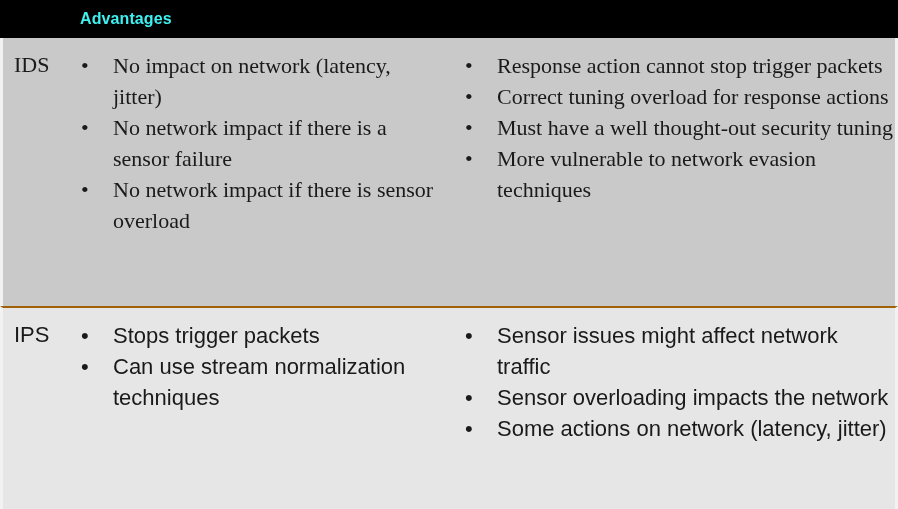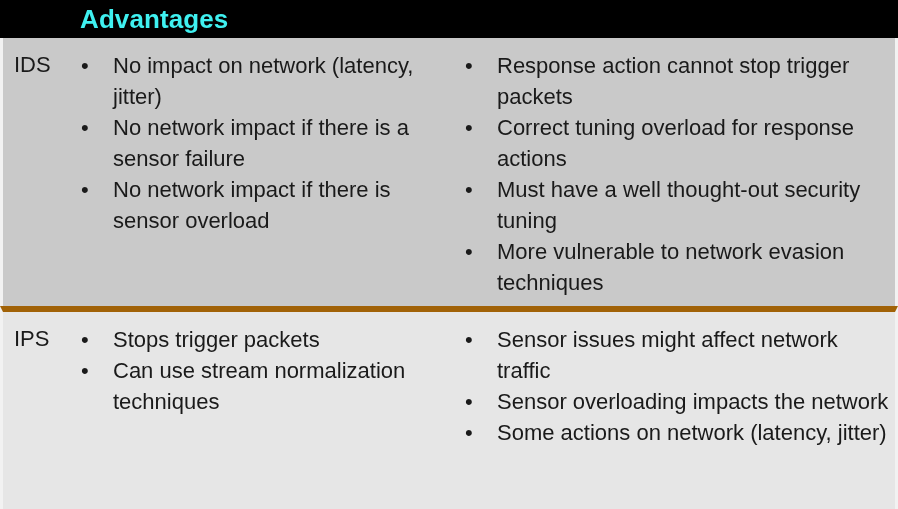--- a/index.html
+++ b/index.html
@@ -32,47 +32,48 @@
     background: #000000;
     box-sizing: border-box;
   }
   .header-cell {
     position: absolute;
     top: 0;
     height: 38px;
     display: flex;
     align-items: center;
     color: #3ff0f0;
-    font-size: 26px;
+    font-size: 16px;
     font-weight: bold;
     letter-spacing: 0.1px;
     white-space: nowrap;
   }
   .header-cell.col-adv  { left: 80px; }
   .header-cell.col-dis  { left: 463px; }
 
   
   .body-row {
     position: absolute;
     left: 0;
     width: 898px;
     box-sizing: border-box;
     border-left: 3px solid #f2f2f2;
     border-right: 3px solid #f2f2f2;
   }
   .row-ids {
     top: 38px;
     height: 268px;
     background: #c9c9c9;
+    font-family: Liberation Serif, serif;
   }
   .row-ips {
     top: 306px;
     height: 203px;
     background: #e6e6e6;
-    border-top: 6px solid #a16207;
+    border-top: 2px solid #a16207;
   }
 
   .row-label {
     position: absolute;
     left: 11px;
     top: 14px;
     font-size: 22px;
     color: #1a1a1a;
     white-space: nowrap;
   }

